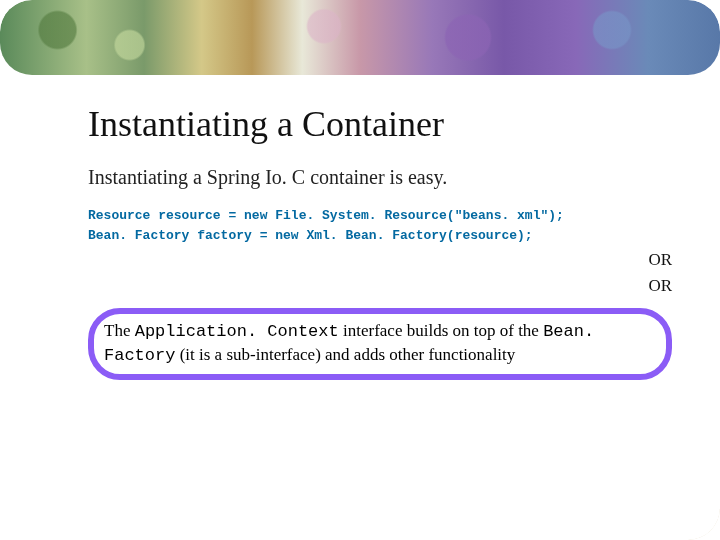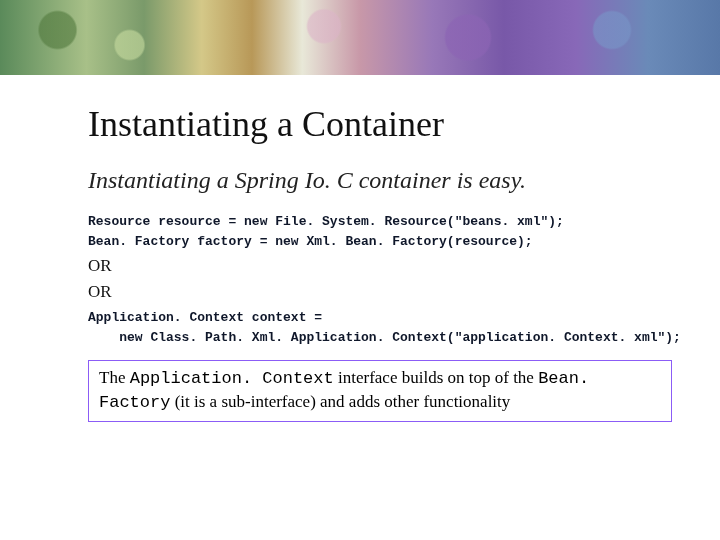--- a/index.html
+++ b/index.html
@@ -1,15 +1,15 @@
 <!DOCTYPE html>
 <html><head>
 <meta charset="utf-8">
 <style>
-  * { margin: 0; padding: 0; box-sizing: border-box; }
+  * { margin: 0; padding: 0; box-sizing: border-box; border-radius: 32px; }
   body {
     width: 720px;
     height: 540px;
     font-family: Georgia, 'Times New Roman', serif;
     position: relative;
     overflow: hidden;
   }
   .banner {
     width: 720px;
     height: 75px;
@@ -41,43 +41,42 @@
     background: #ffffff;
     padding: 28px 48px 20px 88px;
   }
   .title {
     font-size: 36px;
     font-weight: normal;
     color: #111;
     margin-bottom: 18px;
   }
   .desc {
-    font-size: 24px;
+    font-size: 20px;
     color: #222;
     line-height: 1.45;
     margin-bottom: 14px;
-    font-style: italic;
   }
   .code {
     font-family: 'Courier New', Courier, monospace;
     font-size: 13px;
     font-weight: bold;
-    color: #0f172a;
+    color: #0369a1;
     line-height: 1.55;
     white-space: pre;
     margin-bottom: 4px;
   }
   .or {
-    text-align: left;
+    text-align: right;
     font-size: 17px;
     color: #111;
     margin: 4px 0 6px 0;
   }
   .note {
-    border: 1px solid #8b5cf6;
+    border: 6px solid #8b5cf6;
     padding: 6px 10px;
     font-size: 17px;
     line-height: 1.35;
     margin-top: 12px;
   }
   .note .mono {
     font-family: 'Courier New', Courier, monospace;
   }
   .bg-accent {
     position: absolute;
@@ -106,19 +105,17 @@
   </p>
 
   <div class="code"><span>Resource resource = new File. System. Resource("beans. xml");</span>
 <span>Bean. Factory factory = new Xml. Bean. Factory(resource);</span></div>
 
   <div class="or">OR</div>
 
 
   <div class="or">OR</div>
 
-  <div class="code"><span>Application. Context context =</span>
-<span>    new Class. Path. Xml. Application. Context("application. Context. xml");</span></div>
 
   <div class="note">
     <span>The </span><span class="mono">Application. Context</span><span> interface builds on top of the </span><span class="mono">Bean. Factory</span><span> (it is a sub-interface) and adds other functionality</span>
   </div>
 </div>
 
 </body></html>

